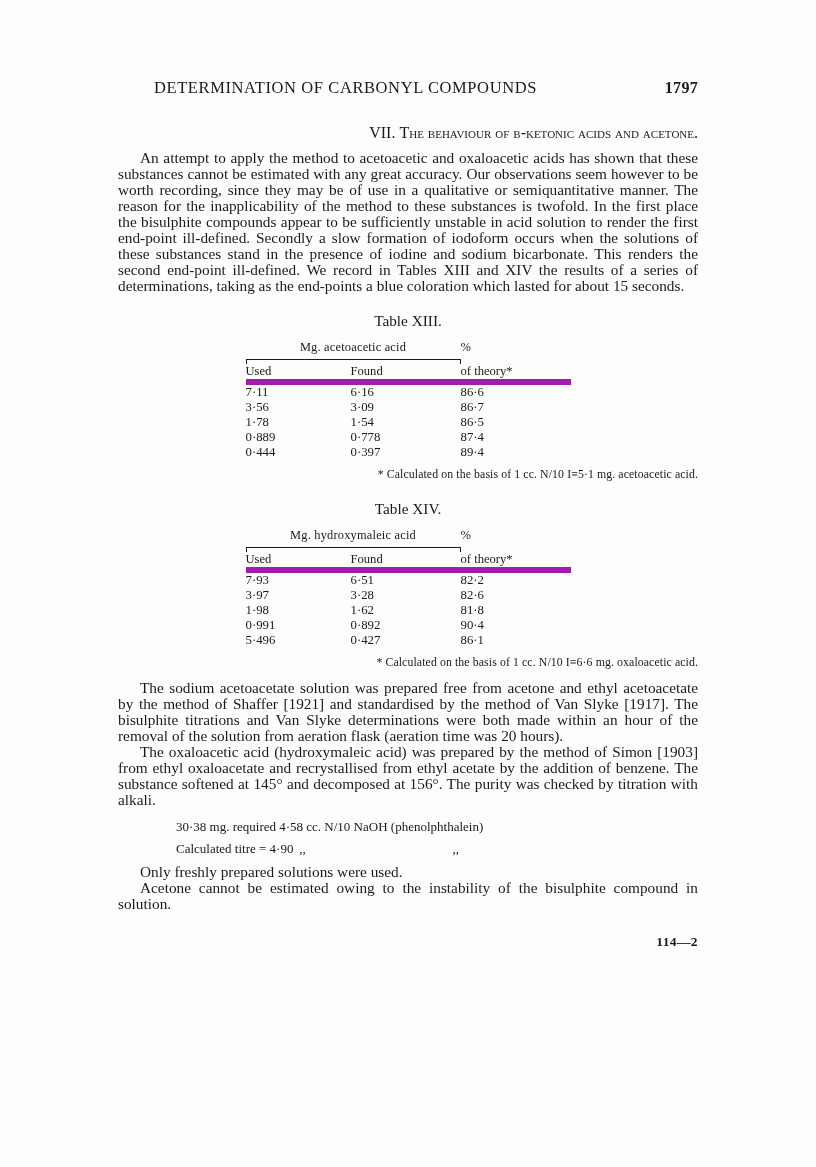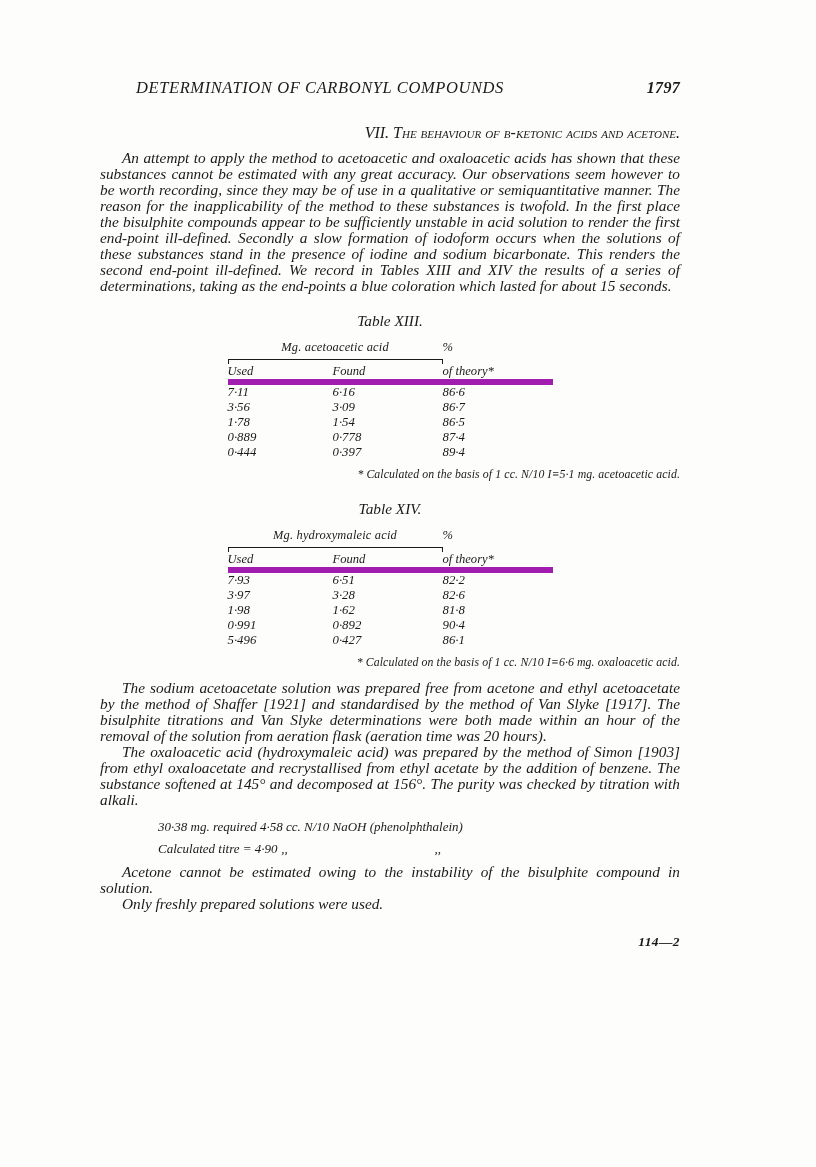--- a/index.html
+++ b/index.html
@@ -17,24 +17,23 @@
   }
   .page {
     position: absolute;
     left: 0; top: 0;
     width: 816px;
     height: 1167px;
     background: #fdfdfb;
   }
   .content {
     position: absolute;
-    left: 100px;
+    left: 118px;
     top: 78px;
     width: 580px;
-    font-style: italic;
   }
   .runhead {
     display: flex;
     justify-content: space-between;
     align-items: baseline;
     font-size: 15.5px;
     letter-spacing: 0.3px;
     margin-bottom: 26px;
   }
   .runhead .title {
@@ -297,21 +296,21 @@
 
     <div class="eqblock">
       <span class="row">30·38 mg. required 4·58 cc. N/10 NaOH (phenolphthalein)</span>
       <span class="row">
         <span class="dq1">Calculated titre  = 4·90</span>
         <span style="display:inline-block;width:150px">,,</span>
         <span>,,</span>
       </span>
     </div>
 
+    <p class="body indent">Only freshly prepared solutions were used.</p>
     <p class="body indent">Acetone cannot be estimated owing to the instability of the bisulphite compound in solution.</p>
-    <p class="body indent">Only freshly prepared solutions were used.</p>
 
     <div style="position:relative;height:40px">
       <div class="footer" style="top:22px">114—2</div>
     </div>
 
   </div>
 </div>
 
 </body></html>

